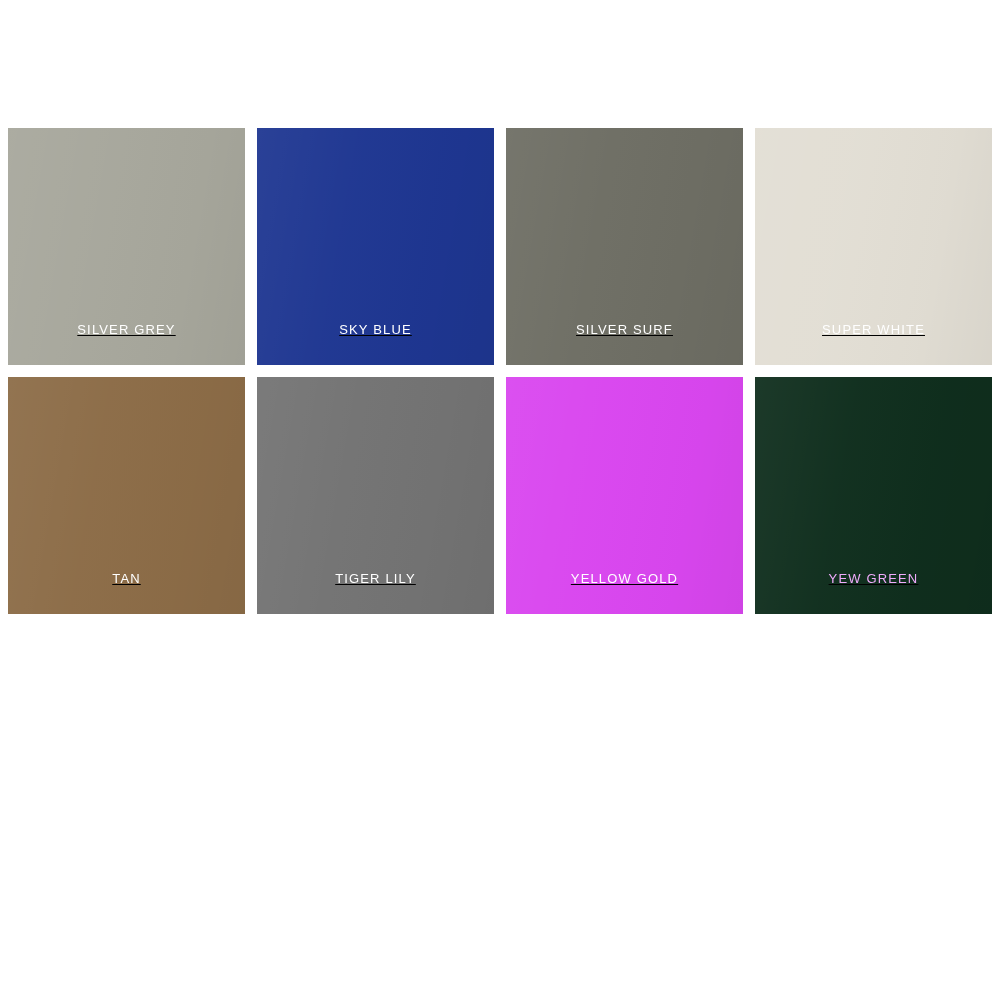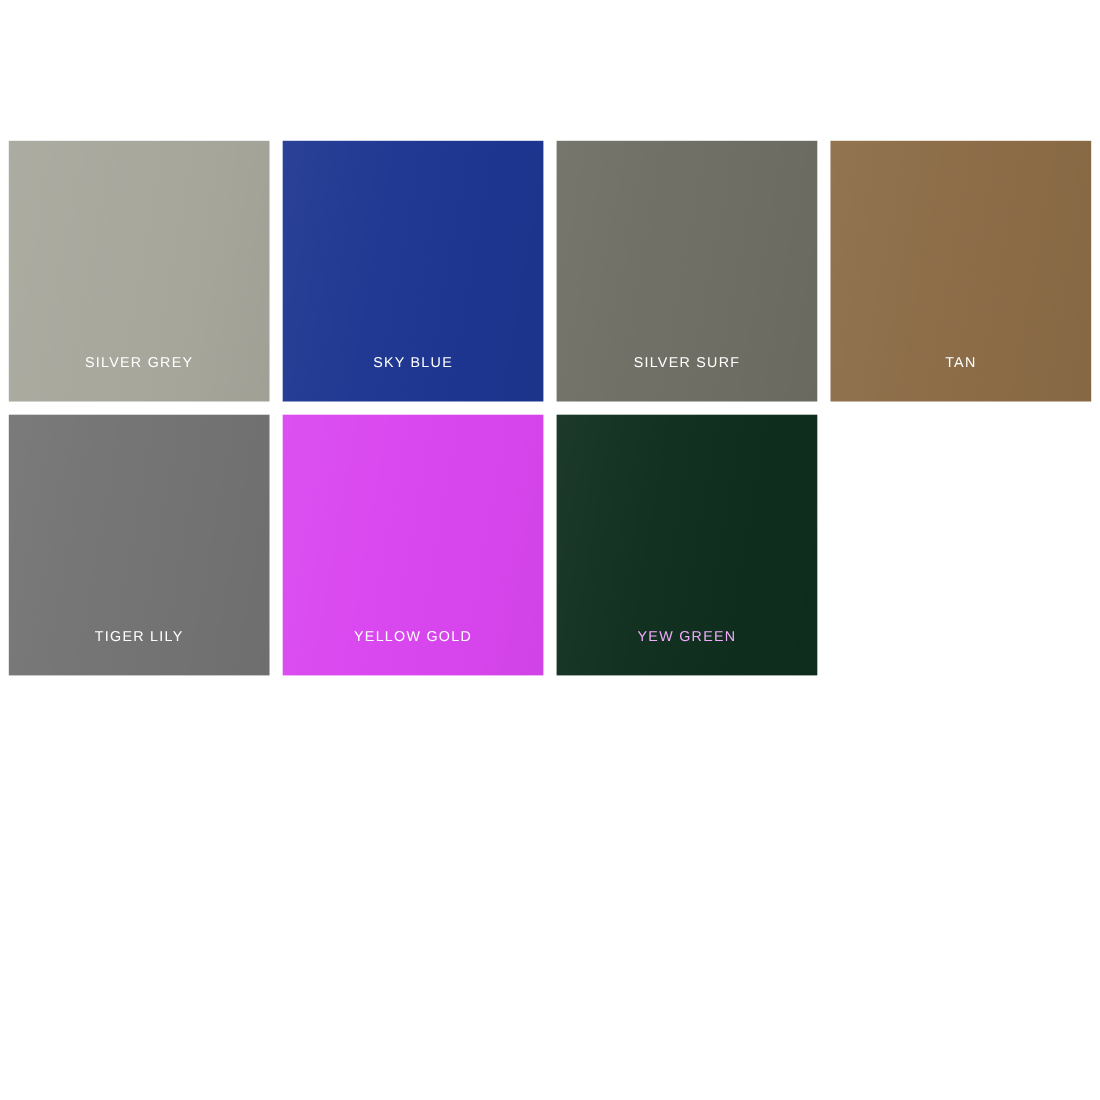--- a/index.html
+++ b/index.html
@@ -14,20 +14,21 @@
     -webkit-font-smoothing: antialiased;
   }
 
   #swatch-board {
     position: relative;
     width: 1000px;
     height: 888px;
     background: #ffffff;
     box-sizing: border-box;
     padding: 128px 4px 0 8px;
+    text-decoration: underline;
   }
 
   .swatch-grid {
     display: grid;
     grid-template-columns: repeat(4, 237px);
     grid-auto-rows: 237px;
     column-gap: 12px;
     row-gap: 12px;
     width: 996px;
   }
@@ -81,20 +82,23 @@
     </div>
 
     <div class="swatch-tile" style="background-color: rgb(30, 54, 145);">
       <span class="swatch-label" style="color: rgb(255, 255, 255);">SKY BLUE</span>
     </div>
 
     <div class="swatch-tile" style="background-color: rgb(110, 110, 100);">
       <span class="swatch-label" style="color: rgb(255, 255, 255);">SILVER SURF</span>
     </div>
 
+    <div class="swatch-tile" style="background-color: rgb(226, 222, 212);">
+      <span class="swatch-label" style="color: rgb(255, 255, 255);">SUPER WHITE</span>
+    </div>
 
     <div class="swatch-tile" style="background-color: rgb(140, 108, 71);">
       <span class="swatch-label" style="color: rgb(255, 255, 255);">TAN</span>
     </div>
 
 
     <div class="swatch-tile" style="background-color: #737373;">
       <span class="swatch-label" style="color: rgb(255, 255, 255);">TIGER LILY</span>
     </div>
 

